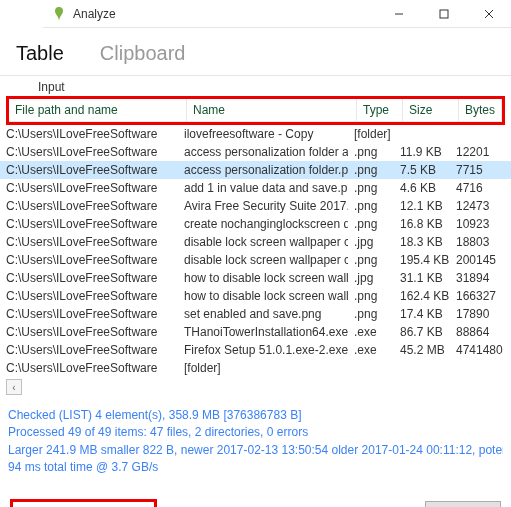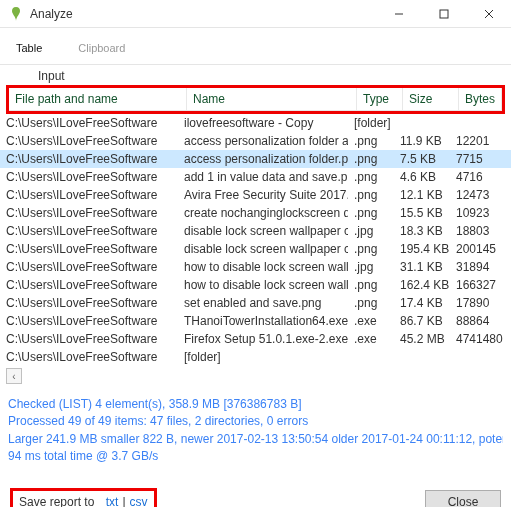--- a/index.html
+++ b/index.html
@@ -1,22 +1,22 @@
 <!DOCTYPE html>
 <html><head>
 <meta charset="utf-8">
 <style>
   * { box-sizing: border-box; margin: 0; padding: 0; }
   body { font-family: "Segoe UI", Tahoma, sans-serif; font-size: 12px; color: #333; background: #fff; width: 511px; }
-  .titlebar { height: 28px; display: flex; align-items: center; padding: 0 0 0 8px; background: #fff; border-bottom: 1px solid #e5e5e5; }
+  .titlebar { height: 28px; display: flex; align-items: center; padding: 0 0 0 8px; background: #fff; border-bottom: 1px solid #e5e5e5; margin-left: 43px; }
   .titlebar .icon { width: 16px; height: 16px; margin-right: 6px; }
   .titlebar .title { flex: 1; font-size: 12px; color: #333; }
   .win-btn { width: 45px; height: 28px; display: flex; align-items: center; justify-content: center; color: #555; }
   .tabs { display: flex; padding: 8px 12px 0; gap: 28px; border-bottom: 1px solid #e5e5e5; }
-  .tab { font-size: 11px; padding: 6px 4px 10px; color: #999; position: relative; cursor: pointer; }
+  .tab { font-size: 20px; padding: 6px 4px 10px; color: #999; position: relative; cursor: pointer; }
   .tab.active { color: #111; }
   .input-section { padding: 4px 8px 2px; font-size: 12px; color: #333; margin-left: 30px; }
   .hl-box-top { border: 3px solid #e00; margin: 0 6px 0 6px; }
   .grid-header { display: flex; background: #fff; border-bottom: 1px solid #e8e8e8; font-size: 12px; color: #14532d; }
   .grid-header > div { padding: 4px 6px; border-right: 1px solid #e8e8e8; white-space: nowrap; overflow: hidden; }
   .grid-body { }
   .grid-row { display: flex; font-size: 12px; height: 18px; align-items: center; }
   .grid-row > div { padding: 1px 6px; white-space: nowrap; overflow: hidden; }
   .grid-row.sel { background: #cce8ff; }
   .c-path { flex: 0 0 178px; }
@@ -108,21 +108,21 @@
       <div class="c-path">C:\Users\ILoveFreeSoftware</div>
       <div class="c-name">Avira Free Security Suite 2017.png</div>
       <div class="c-type">.png</div>
       <div class="c-size">12.1 KB</div>
       <div class="c-bytes">12473</div>
     </div>
     <div class="grid-row">
       <div class="c-path">C:\Users\ILoveFreeSoftware</div>
       <div class="c-name">create nochanginglockscreen dword</div>
       <div class="c-type">.png</div>
-      <div class="c-size">15.5 KB</div>
+      <div class="c-size">16.8 KB</div>
       <div class="c-bytes">10923</div>
     </div>
     <div class="grid-row">
       <div class="c-path">C:\Users\ILoveFreeSoftware</div>
       <div class="c-name">disable lock screen wallpaper change</div>
       <div class="c-type">.jpg</div>
       <div class="c-size">18.3 KB</div>
       <div class="c-bytes">18803</div>
     </div>
     <div class="grid-row">

